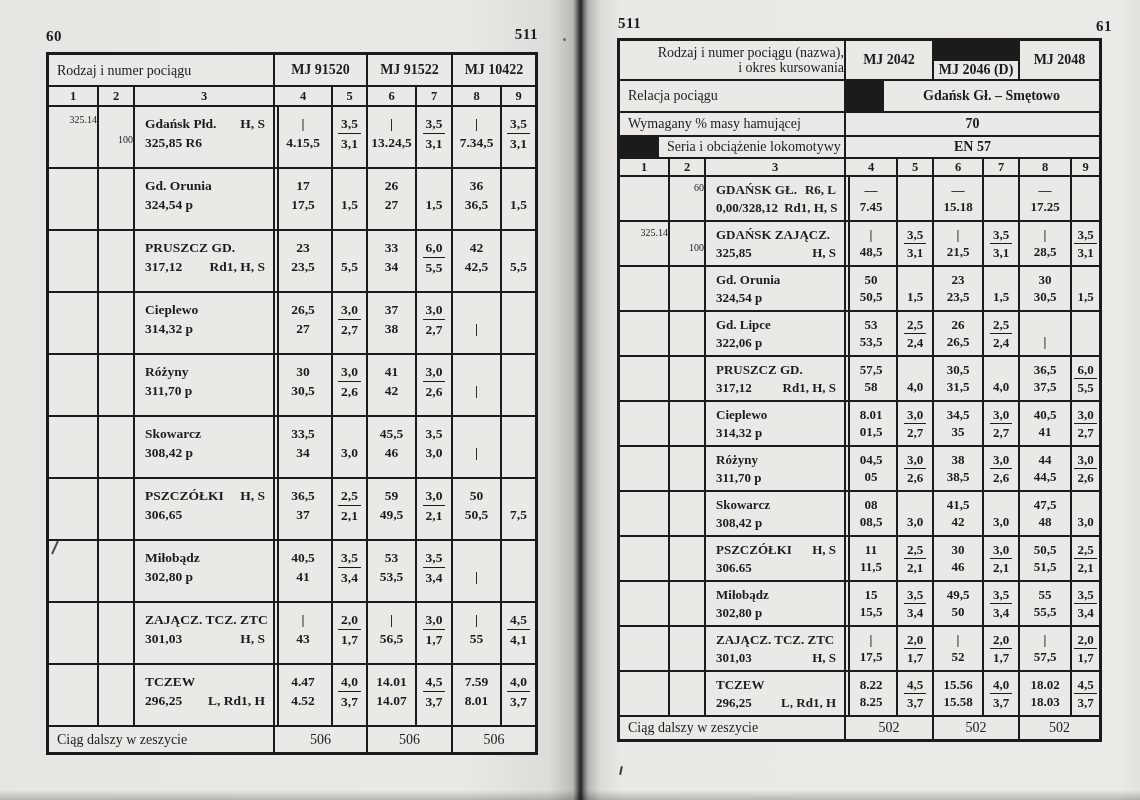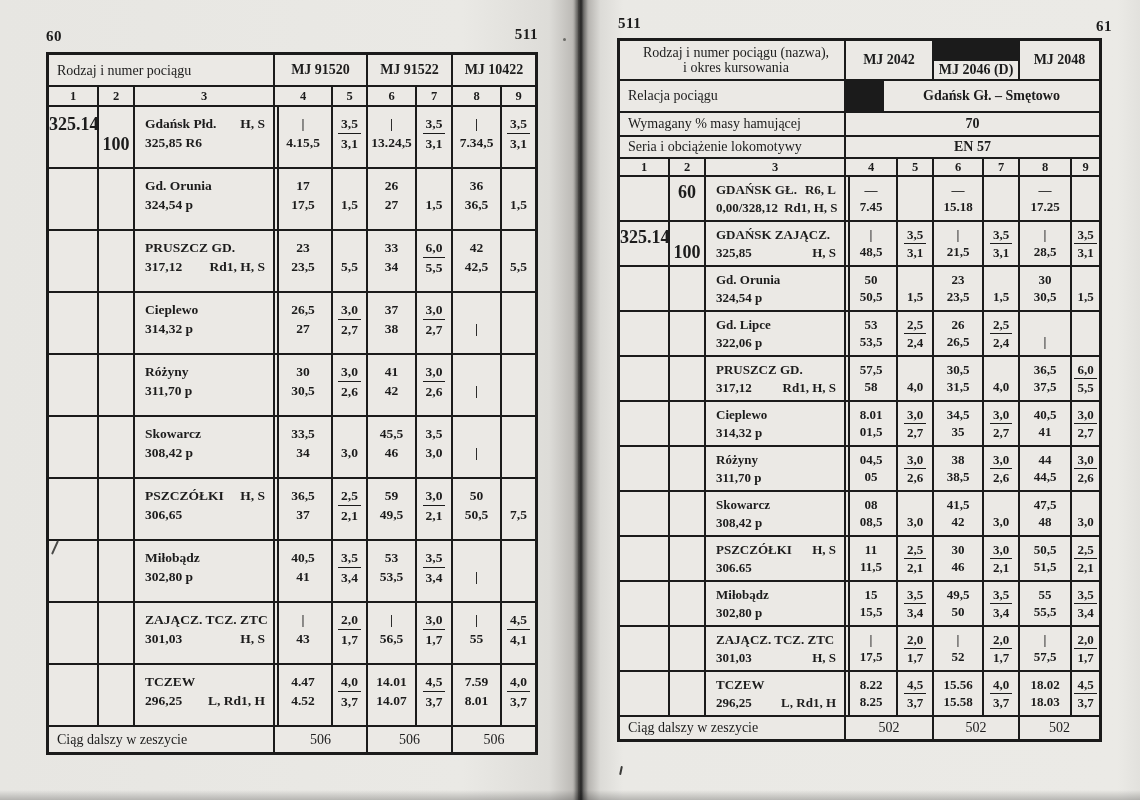--- a/index.html
+++ b/index.html
@@ -24,27 +24,27 @@
   .ttable{position:absolute;display:grid;background:#1b1b1b;padding:3px;gap:2px}
   #t-left{left:46px;top:52px;
     grid-template-columns:48px 34px 138px 56px 33px 47px 34px 47px 33px;
     grid-template-rows:30px 18px repeat(10,60px) 25px}
   #t-right{left:617px;top:38px;
     grid-template-columns:48px 34px 138px 50px 34px 48px 34px 50px 27px;
     grid-template-rows:38px 30px 22px 20px 16px repeat(12,43px) 22px}
 
   .cell{background:#ebe9e5;position:relative;overflow:hidden}
   .hdr-label{display:flex;align-items:center;padding-left:8px;font-size:14px;line-height:15px}
-  .hdr-label.two{flex-direction:column;align-items:center;justify-content:center}
+  .hdr-label.two{flex-direction:column;align-items:flex-end;justify-content:center}
   .hdr-train{display:flex;align-items:center;justify-content:center;font-weight:700;font-size:14px}
   .hdr-info{display:flex;align-items:center;padding-left:8px;font-size:14px}
   .hdr-val{display:flex;align-items:center;justify-content:center;font-size:14px;font-weight:700}
   .colnum{display:flex;align-items:center;justify-content:center;font-weight:700;font-size:12.5px}
 
-  .code{font-weight:700;font-size:18px;text-align:center;padding-top:7px}
+  .code{font-weight:400;font-size:10px;text-align:right;padding-top:7px}
   #t-left .code.low{padding-top:27px}
   #t-right .code{padding-top:5px}
   #t-right .code.low{padding-top:20px}
 
   .st{padding:7px 8px 0 10px;font-size:13.5px}
   #t-right .st{padding-top:4px;font-size:13px}
   .st-line{display:flex;justify-content:space-between;line-height:19px}
   #t-right .st-line{line-height:18px}
   .st-name,.st-km{font-weight:700;white-space:nowrap}
   .st-note{font-weight:700;white-space:nowrap;padding-left:6px}
@@ -582,21 +582,21 @@
         <div class="hl">Rodzaj i numer pociągu (nazwa),</div>
         <div class="hl">i okres kursowania</div>
       </div>
       <div class="cell hdr-train" style="grid-column: span 2;">MJ 2042</div>
       <div class="cell hdr-train" style="grid-column: span 2; margin-top: 20px;">MJ 2046 (D)</div>
       <div class="cell hdr-train" style="grid-column: span 2;">MJ 2048</div>
       <div class="cell hdr-info" style="grid-column: span 3;">Relacja pociągu</div>
       <div class="cell hdr-val" style="grid-column: span 6; margin-left: 38px;">Gdańsk Gł. – Smętowo</div>
       <div class="cell hdr-info" style="grid-column: span 3;">Wymagany % masy hamującej</div>
       <div class="cell hdr-val" style="grid-column: span 6;">70</div>
-      <div class="cell hdr-info" style="grid-column: span 3;">Seria i obciążenie lokomotywy</div>
+      <div class="cell hdr-info" style="grid-column: span 3; margin-left: 39px;">Seria i obciążenie lokomotywy</div>
       <div class="cell hdr-val" style="grid-column: span 6;">EN 57</div>
       <div class="cell colnum">1</div>
       <div class="cell colnum">2</div>
       <div class="cell colnum">3</div>
       <div class="cell colnum">4</div>
       <div class="cell colnum">5</div>
       <div class="cell colnum">6</div>
       <div class="cell colnum">7</div>
       <div class="cell colnum">8</div>
       <div class="cell colnum">9</div>

